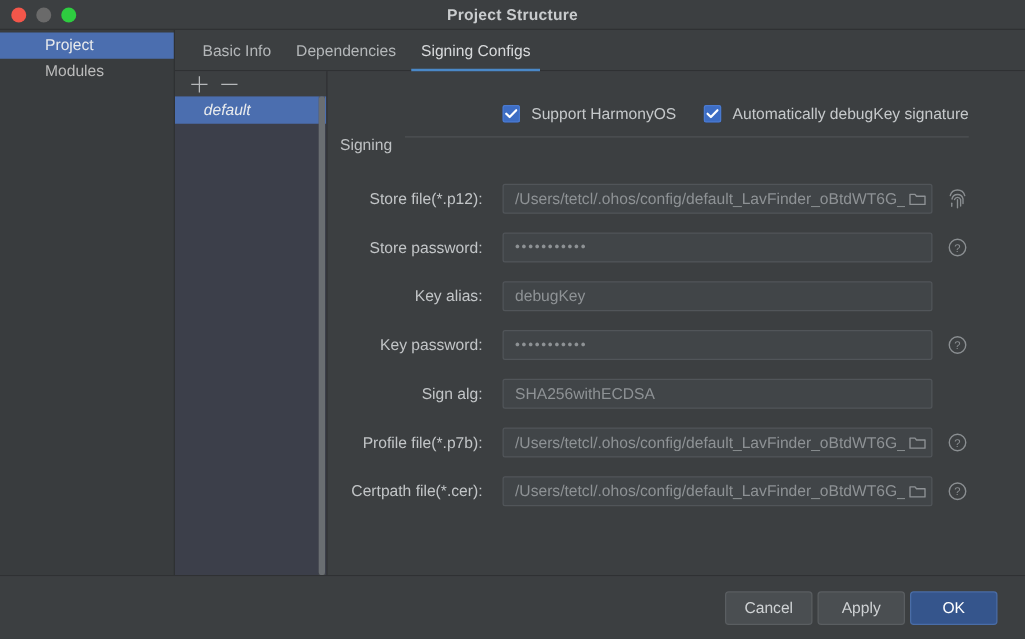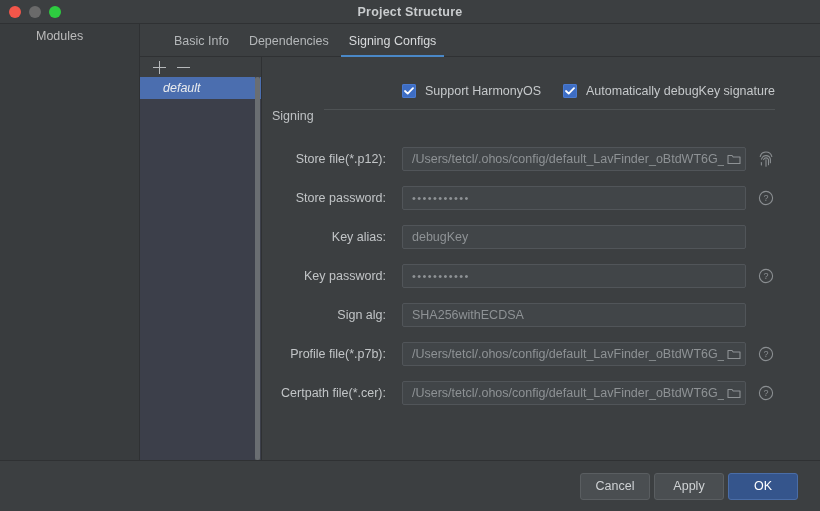--- a/index.html
+++ b/index.html
@@ -40,21 +40,21 @@
     font-size:12.5px; color:#bbbbbb; cursor:default; white-space:nowrap;
   }
   .nav-item.selected { background:#4b6eaf; color:#e8eaec; }
 
   
   .right { flex:1 1 auto; display:flex; flex-direction:column; min-width:0; }
 
   
   .tabs {
     height:33px; flex:0 0 33px; display:flex; align-items:flex-end;
-    background:#3c3f41; border-bottom:1px solid #2f3133; padding-left:24px;
+    background:#3c3f41; border-bottom:1px solid #2f3133; padding-left:12px;
   }
   .tab {
     font-size:12.5px; color:#b4b7b9; padding:0 10px 8px 10px;
     position:relative; cursor:default; white-space:nowrap;
   }
   .tab.active { color:#d8dadc; }
   .tab.active::after {
     content:""; position:absolute; left:2px; right:2px; bottom:-1px;
     height:2px; background:#4a88c7;
   }
@@ -158,20 +158,23 @@
       <div class="light red"></div>
       <div class="light yellow"></div>
       <div class="light green"></div>
     </div>
     <div class="title">Project Structure</div>
   </div>
 
   <div class="body">
 
     <div class="nav">
+      <div class="nav-item selected">
+        <span>Project</span>
+      </div>
       <div class="nav-item">
         <span>Modules</span>
       </div>
     </div>
 
     <div class="right">
 
       <div class="tabs">
         <div class="tab">
           <span>Basic Info</span>

